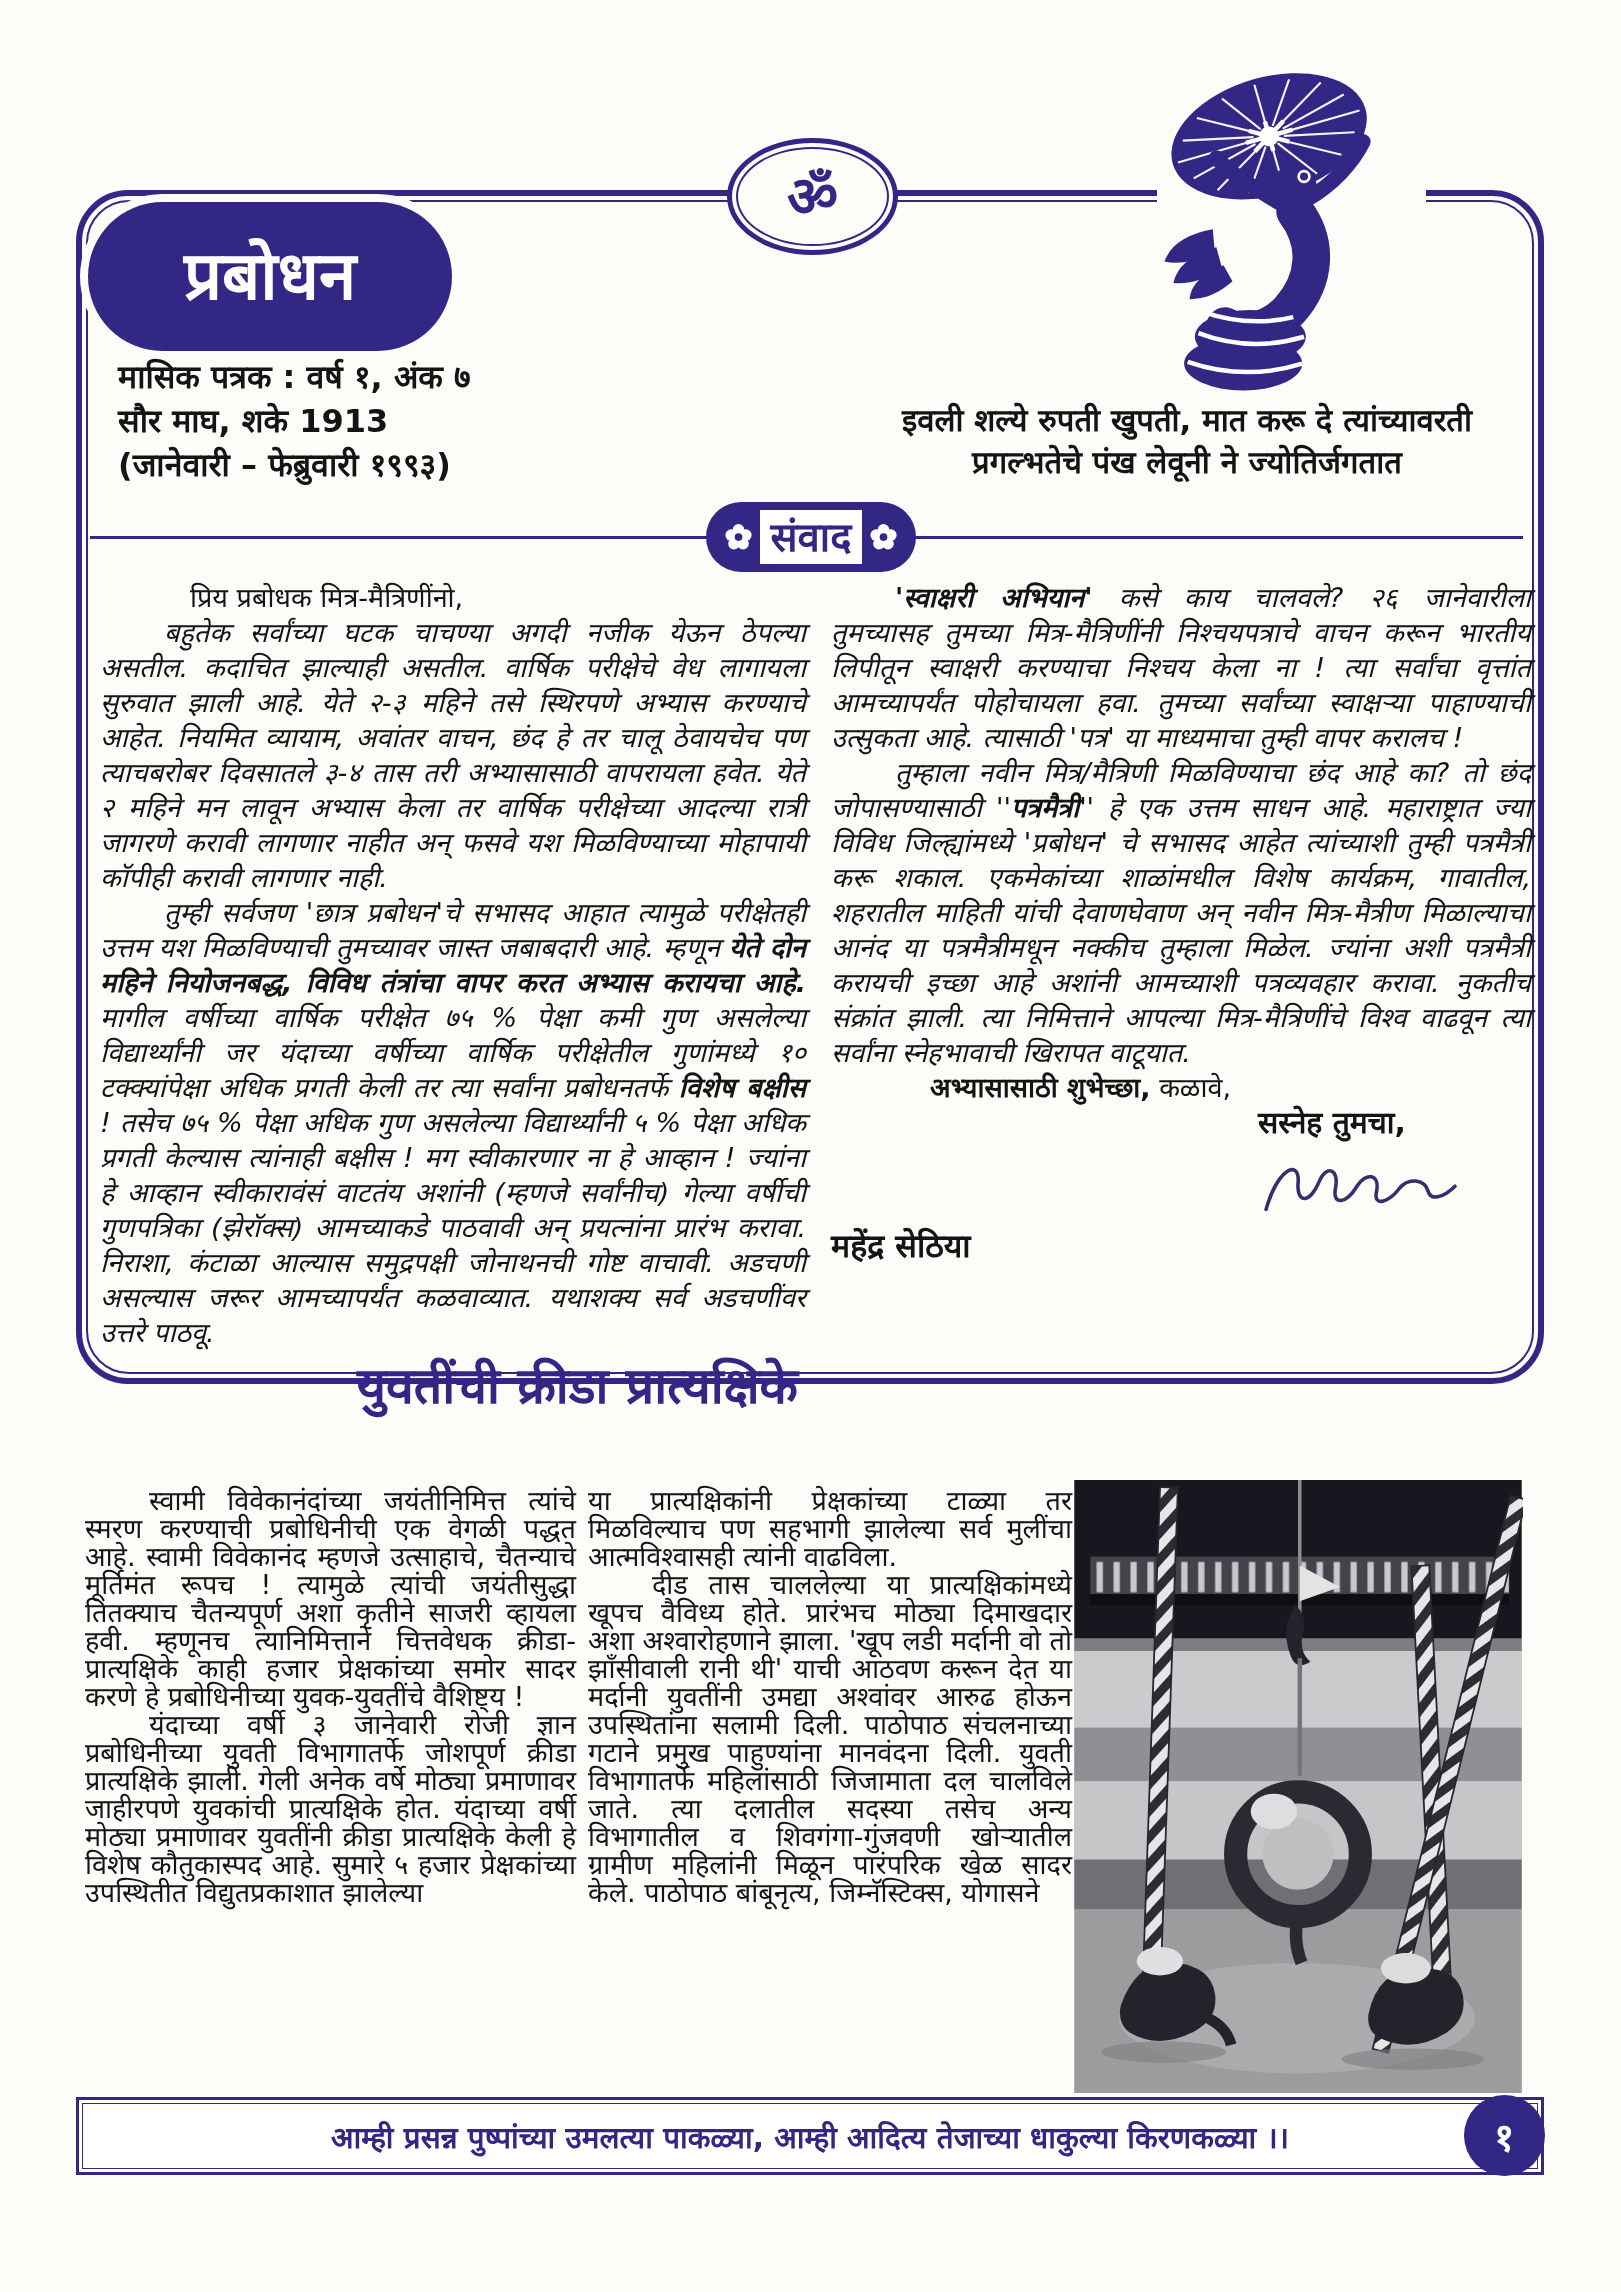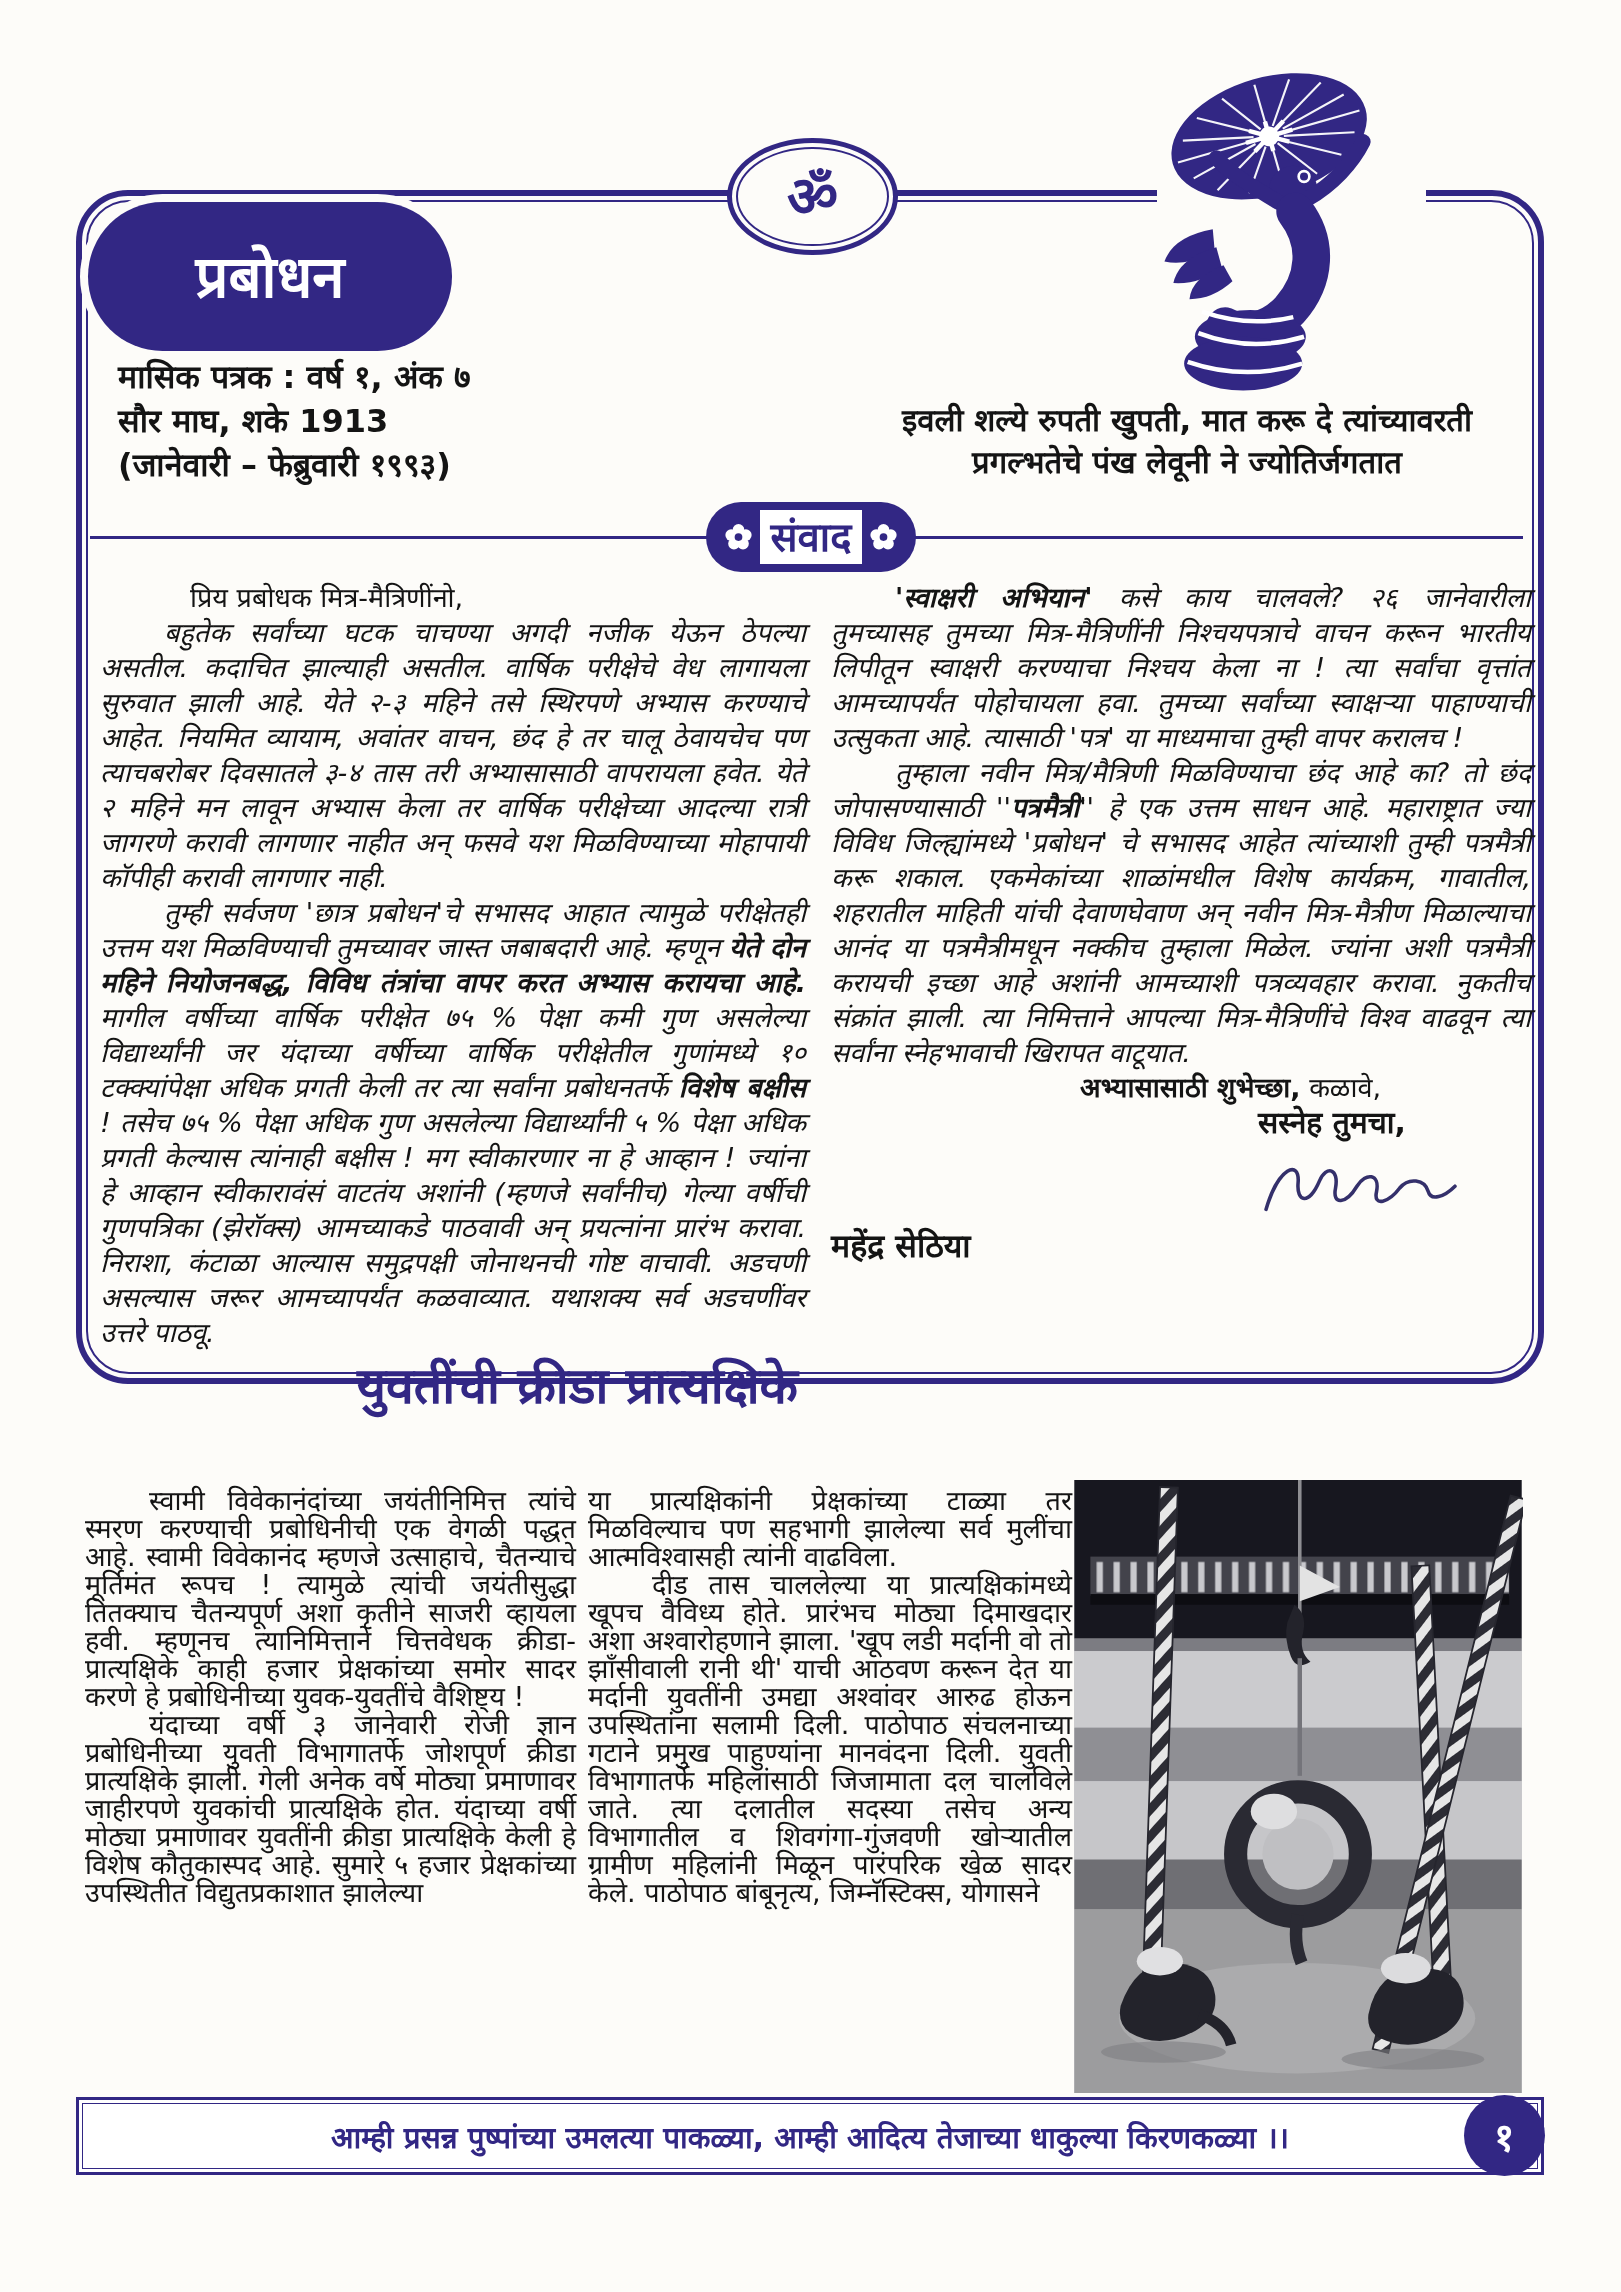--- a/index.html
+++ b/index.html
@@ -5,21 +5,21 @@
   html,body{margin:0;padding:0;background:#e8e8e8;}
   .page{position:relative;width:1622px;height:2293px;background:#fdfcf9;overflow:hidden;
         font-family:"DejaVu Sans",sans-serif;color:#141414;}
   
   .frame{position:absolute;left:76px;top:190px;width:1456px;height:1182px;
          border:6.3px solid #322784;border-radius:52px;}
   .frame-inner{position:absolute;inset:3.6px;border:2.7px solid #322784;border-radius:43px;}
   .title-pill{position:absolute;left:88px;top:202px;width:364px;height:149px;background:#322784;
               border-radius:81px;display:flex;align-items:center;justify-content:center;
               box-shadow:0 0 0 8px #fdfcf9;z-index:4;}
-  .title-pill span{color:#ffffff;font-size:58px;font-weight:bold;line-height:1;}
+  .title-pill span{color:#ffffff;font-size:67px;font-weight:bold;line-height:1;}
   .om-oval{position:absolute;left:727px;top:138px;width:161px;height:107px;background:#fdfcf9;
            border:5.4px solid #322784;border-radius:50%;z-index:4;display:flex;align-items:center;justify-content:center;}
   .om-oval .ring{position:absolute;inset:3.6px;border:2.7px solid #322784;border-radius:50%;}
   .om-oval span{color:#322784;font-size:56px;font-weight:bold;line-height:1;}
   .logo-box{position:absolute;left:1157px;top:54px;width:269px;height:340px;background:#fdfcf9;z-index:4;}
   .issue-info{position:absolute;left:118px;top:355px;width:537px;font-size:32px;font-weight:bold;
               line-height:44px;z-index:5;}
   .verse{position:absolute;left:833px;top:399px;width:708px;text-align:center;font-size:31px;
          font-weight:bold;line-height:42px;z-index:5;}
   
@@ -28,21 +28,21 @@
                 border-radius:36px;display:flex;align-items:center;justify-content:center;gap:8px;z-index:3;}
   .samvad-label{background:#ffffff;color:#322784;font-size:40px;font-weight:bold;
                 padding:2.7px 10.7px;line-height:1.2;}
   
   .letter-col{position:absolute;top:580px;font-size:27px;line-height:35px;text-align:justify;z-index:2;}
   .col-left{left:100px;width:706px;}
   .col-right{left:831px;width:700px;}
   .letter-col p{margin:0;}
   .salutation{text-indent:90px;text-align:left;}
   .body-par{text-indent:64px;font-style:italic;}
-  .closing{margin-top:3.6px;text-indent:99px;text-align:center;}
+  .closing{margin-top:3.6px;text-indent:99px;text-align:left;}
   .closing b{font-weight:bold;}
   .signoff{margin-top:27px;text-align:right;padding-right:125px;font-weight:bold;font-size:30px;font-style:normal;}
   .signature{display:block;margin:7.2px 63px 0 auto;}
   .signatory{padding-right:52px;font-weight:bold;font-size:32px;}
   
   .article-heading{position:absolute;left:85px;top:1350px;width:985px;text-align:center;
                    font-size:50px;font-weight:bold;color:#322784;z-index:2;}
   .article-col{position:absolute;top:1487px;font-size:27px;line-height:28px;text-align:justify;z-index:2;}
   .acol1{left:85px;width:491px;}
   .acol2{left:588px;width:484px;}

